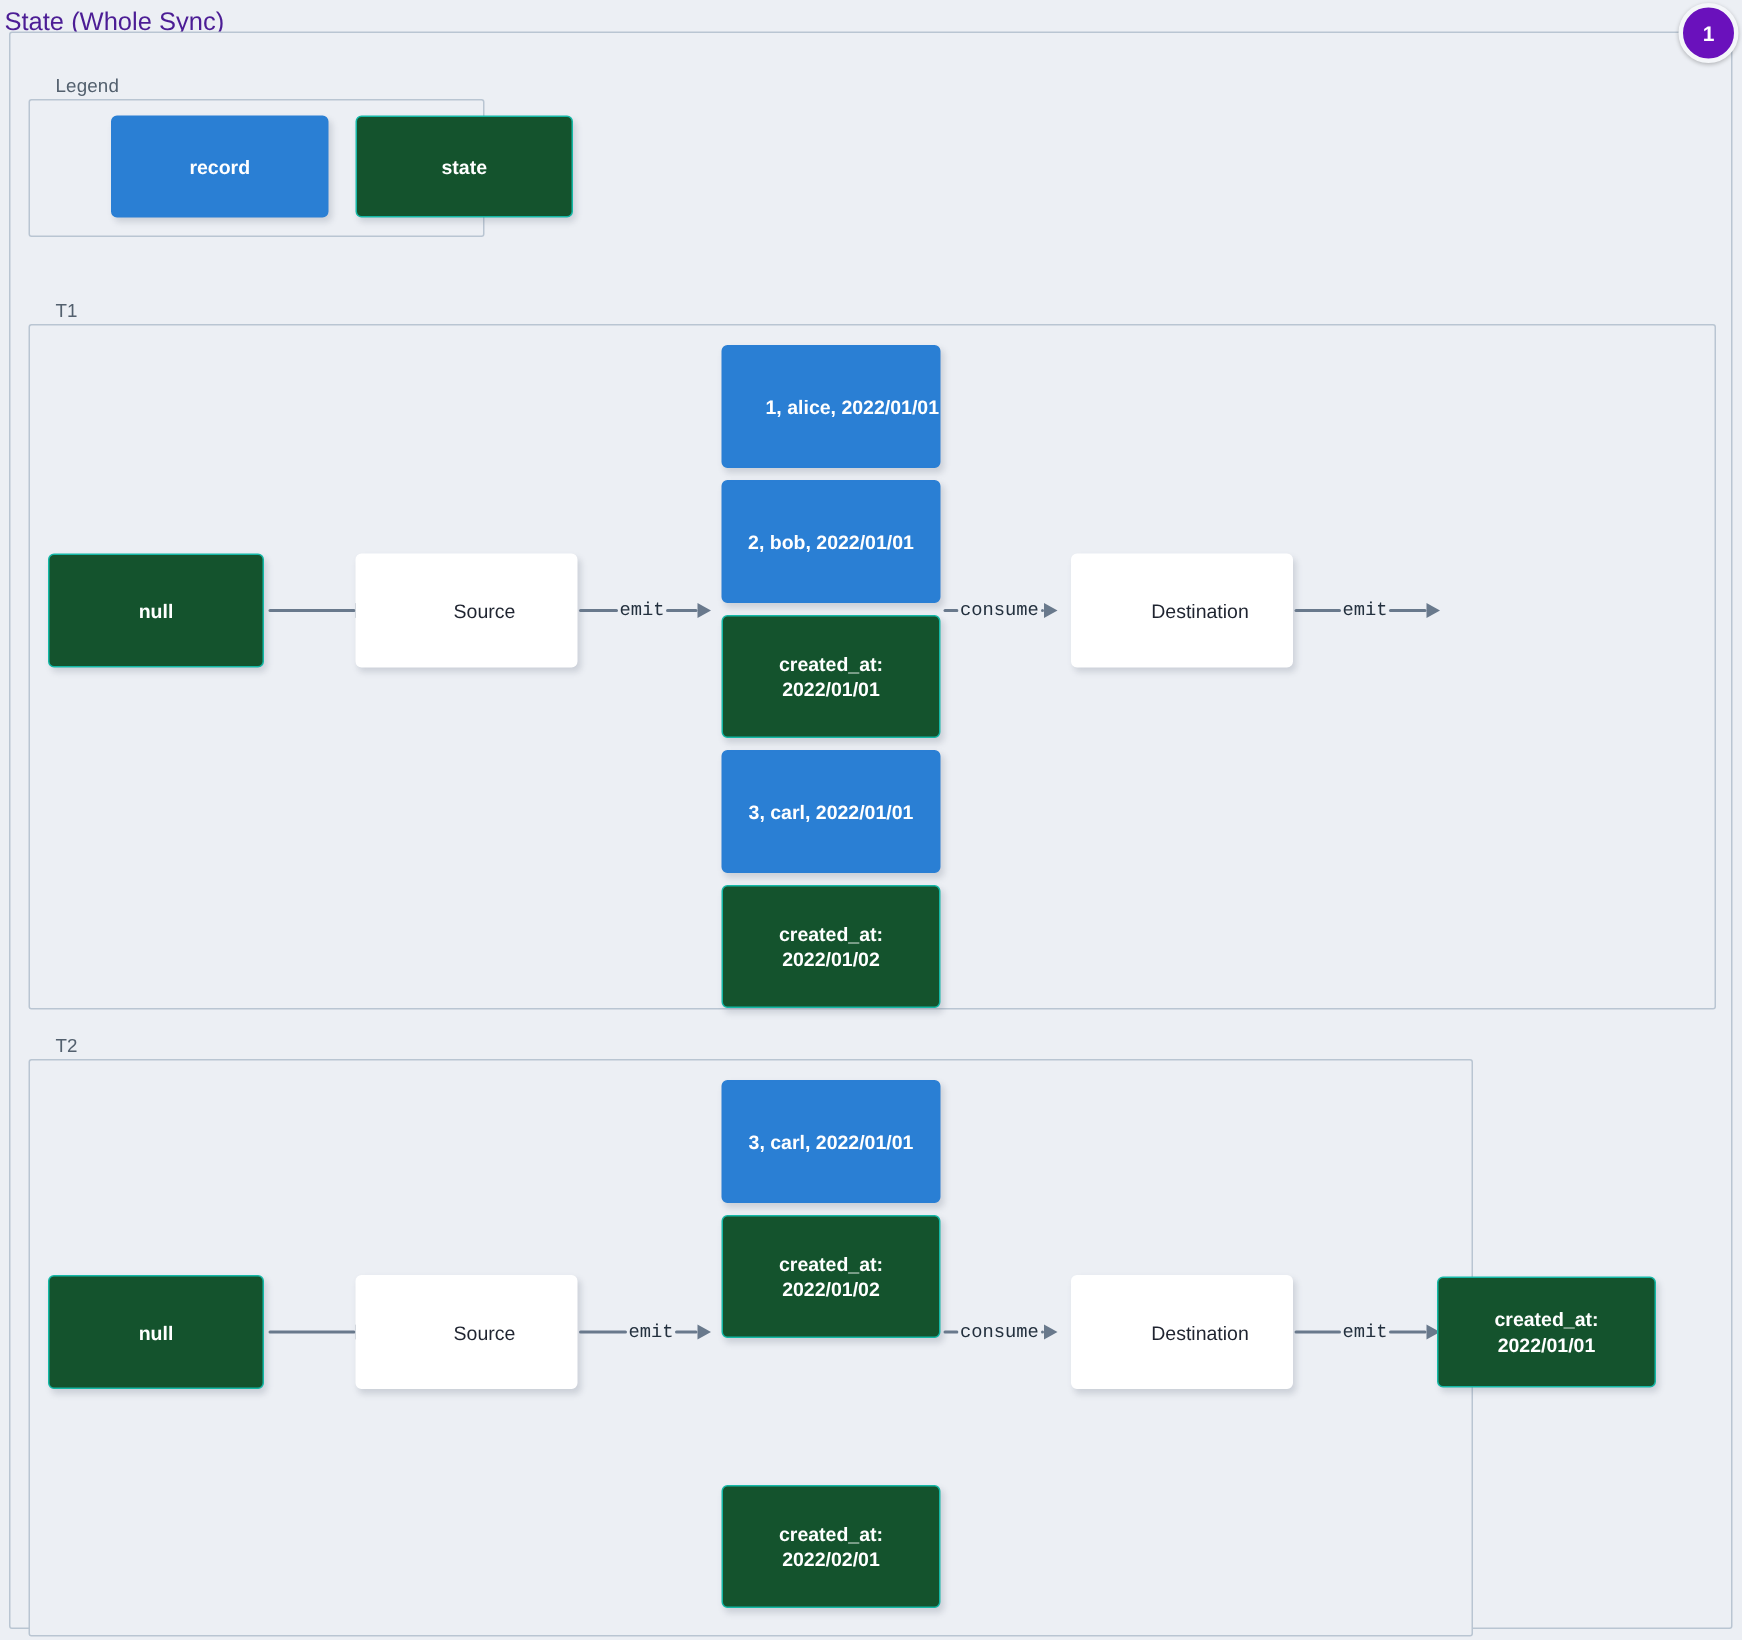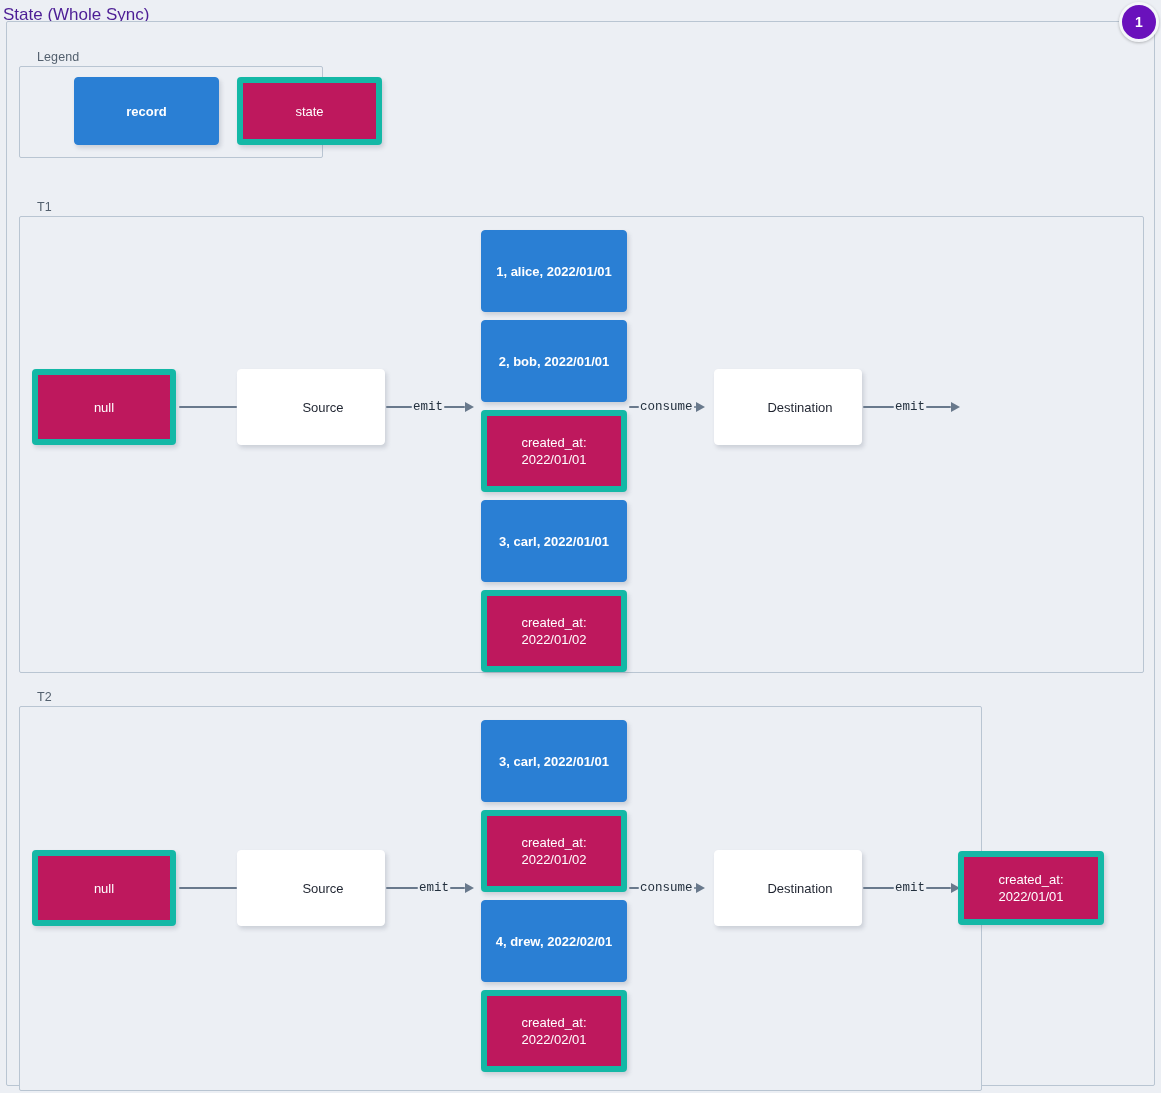--- a/index.html
+++ b/index.html
@@ -88,24 +88,24 @@
     box-shadow: 2px 3px 4px rgba(90,100,120,.22);
     position: absolute;
   }
   .node.record {
     background: #2a7fd4;
     border: 1px solid #2a7fd4;
     color: #ffffff;
     font-weight: bold;
   }
   .node.state {
-    background: #be185d;
-    border: 6px solid #14b8a6;
+    background: #14532d;
+    border: 1px solid #14b8a6;
     color: #ffffff;
-    font-weight: normal;
+    font-weight: bold;
   }
   .node.plain {
     background: #ffffff;
     border: 1px solid #ffffff;
     color: #1f2430;
     font-weight: normal;
     padding-left: 24px;
   }
   .legend-chip {
     position: relative;
@@ -218,21 +218,21 @@
           <span>Source</span>
         </div>
 
         <div class="edge" style="left:366px;top:180px;width:98px;">
           <div class="bar" style="width:26px;"></div>
           <div class="lbl">emit</div>
           <div class="bar" style="width:21px;"></div>
           <div class="arrowhead"></div>
         </div>
 
-        <div class="node record" style="left:461px;top:13px;width:146px;height:82px;">
+        <div class="node record" style="left:461px;top:13px;width:146px;height:82px;justify-content:flex-end;">
           <span>1, alice, 2022/01/01</span>
         </div>
 
         <div class="node record" style="left:461px;top:103px;width:146px;height:82px;">
           <span>2, bob, 2022/01/01</span>
         </div>
 
         <div class="node state" style="left:461px;top:193px;width:146px;height:82px;">
           <span>
             <span>created_at:</span><br>
@@ -301,23 +301,20 @@
           <span>3, carl, 2022/01/01</span>
         </div>
 
         <div class="node state" style="left:461px;top:103px;width:146px;height:82px;">
           <span>
             <span>created_at:</span><br>
             <span>2022/01/02</span>
           </span>
         </div>
 
-        <div class="node record" style="left:461px;top:193px;width:146px;height:82px;">
-          <span>4, drew, 2022/02/01</span>
-        </div>
 
         <div class="node state" style="left:461px;top:283px;width:146px;height:82px;">
           <span>
             <span>created_at:</span><br>
             <span>2022/02/01</span>
           </span>
         </div>
 
         <div class="edge" style="left:609px;top:171px;width:86px;">
           <div class="bar" style="width:10px;"></div>

